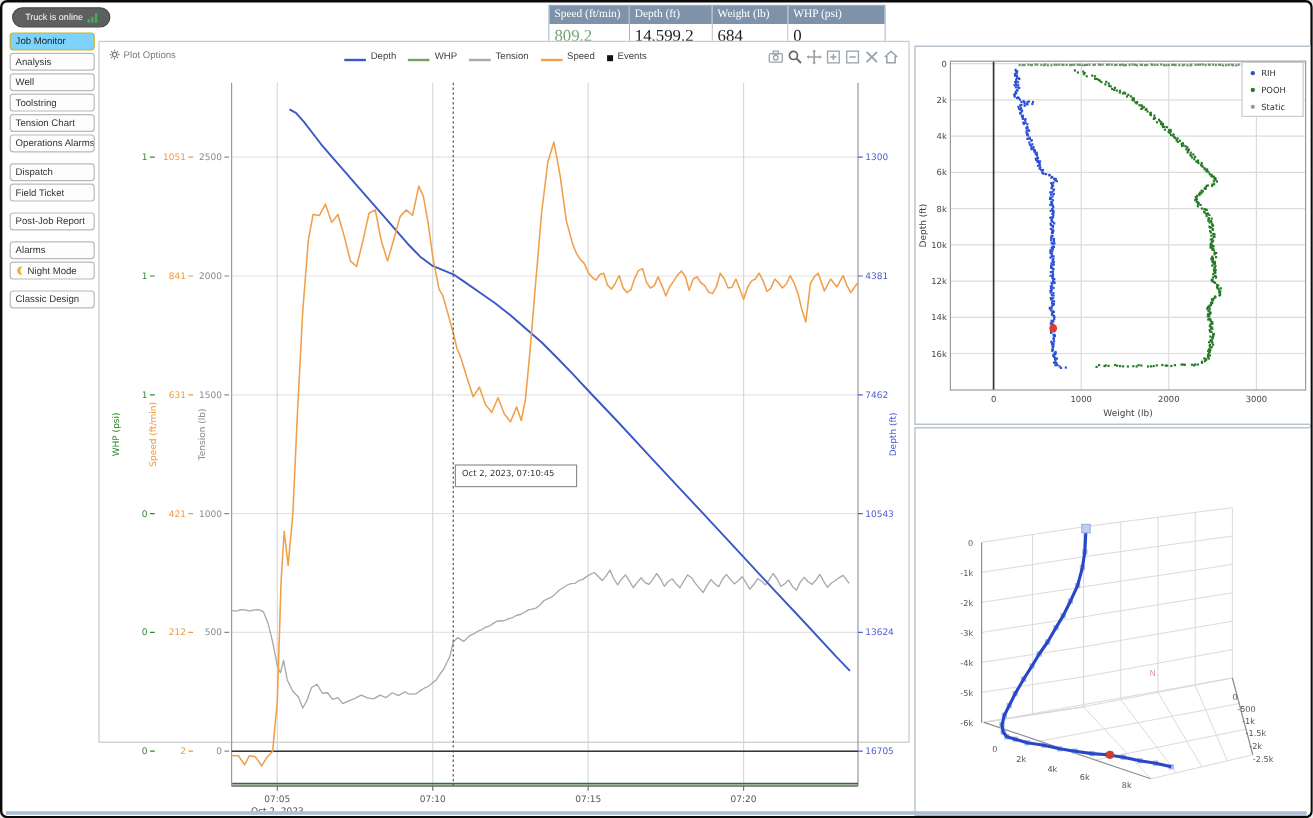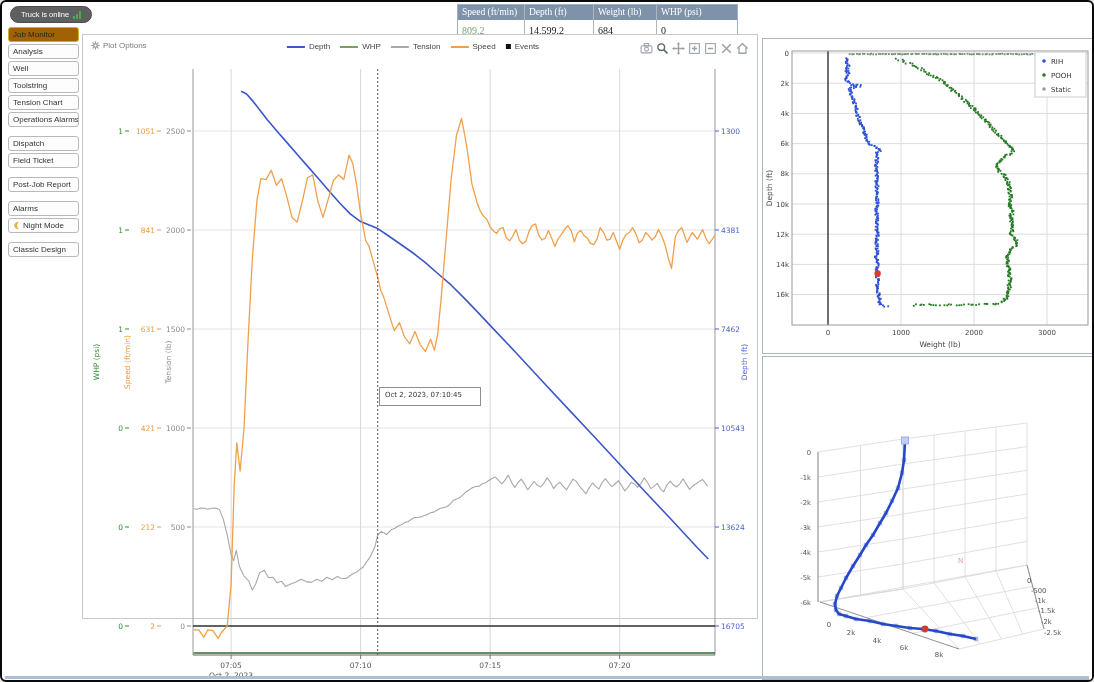--- a/index.html
+++ b/index.html
@@ -13,43 +13,43 @@
   .sig{display:flex;align-items:flex-end;gap:1px;height:8px;}
   .sig i{display:block;width:2px;background:#41b04b;}
   .sig i:nth-child(1){height:3px}.sig i:nth-child(2){height:5px}.sig i:nth-child(3){height:8px}
   
   .stats{position:absolute;left:455px;top:2px;display:flex;border:1px solid #9db0c6;
     font-family:"Liberation Serif",serif;}
   .stats .col{display:flex;flex-direction:column;border-right:1px solid #b5b5b5;}
   .stats .col:last-child{border-right:none;}
   .stats .hd{background:#7e92a9;color:#fff;font-size:9.5px;height:15px;line-height:15px;
     padding:0 4px;white-space:nowrap;}
-  .stats .vl{background:#fff;font-size:10px;height:21px;line-height:21px;padding:0 4px;color:#222;}
+  .stats .vl{background:#fff;font-size:14px;height:21px;line-height:21px;padding:0 4px;color:#222;}
   
   .sidebar{position:absolute;left:6px;top:25px;width:71px;}
   .sb-group{margin-bottom:9px;}
   .sb-item{box-sizing:border-box;width:71px;height:15px;margin-bottom:2px;border:1px solid #b9b9b9;
     border-radius:3px;background:#fdfdfd;font-size:8px;color:#333;display:flex;align-items:center;
     padding-left:4px;cursor:pointer;white-space:nowrap;overflow:hidden;}
-  .sb-item.active{background:#a16207;border-color:#cdb02f;color:#222;}
+  .sb-item.active{background:#7dd3fc;border-color:#cdb02f;color:#222;}
   .sb-item svg{margin-right:2px;flex:0 0 auto;}
   
   .main-panel{position:absolute;left:80px;top:32px;width:676px;height:585px;background:#fff;
     border:1px solid #c9c9c9;box-sizing:border-box;}
   .scatter-panel{position:absolute;left:760px;top:36px;width:332px;height:316px;background:#fff;
     border:1px solid #a9b6c4;box-sizing:border-box;}
   .threed-panel{position:absolute;left:760px;top:354px;width:332px;height:324px;background:#fff;
     border:1px solid #a9b6c4;box-sizing:border-box;}
   .bottom-strip{position:absolute;left:3px;right:3px;bottom:1px;height:3px;background:#aebfd4;}
   
   .plot-options{position:absolute;left:8px;top:6px;display:flex;align-items:center;gap:3px;
     font-size:8px;color:#7a7a7a;cursor:pointer;}
   .mc-legend{position:absolute;left:330px;top:7px;transform:translateX(-50%);display:flex;
     align-items:center;gap:10px;font-size:8px;color:#444;white-space:nowrap;}
-  .mc-legend .it{display:flex;align-items:center;gap:4px;cursor:pointer;}
+  .mc-legend .it{display:flex;align-items:flex-end;gap:4px;cursor:pointer;}
   .mc-legend .sw{display:inline-block;width:18px;height:2px;}
   .mc-legend .sq{display:inline-block;width:5px;height:5px;}
   .modebar{position:absolute;right:8px;top:6px;display:flex;gap:3px;}
   .modebar span{display:inline-block;width:13px;height:13px;cursor:pointer;}
   .tooltip{position:absolute;left:296px;top:352px;width:102px;background:rgba(255,255,255,.96);
     border:1px solid #8f8f8f;padding:3px 18px 4px 5px;font-size:7px;color:#333;
     font-family:"DejaVu Sans",sans-serif;box-sizing:border-box;}
   .tooltip .tt-title{margin-bottom:2px;}
   .tooltip .row{display:flex;align-items:center;gap:4px;margin-top:2px;}
   .tooltip .row i{display:block;width:14px;height:2px;}

